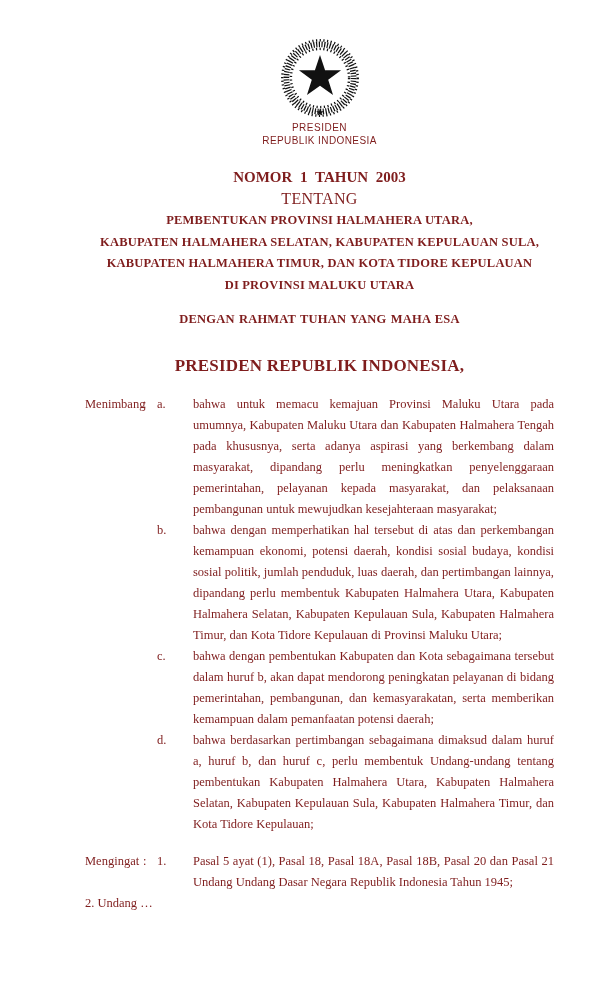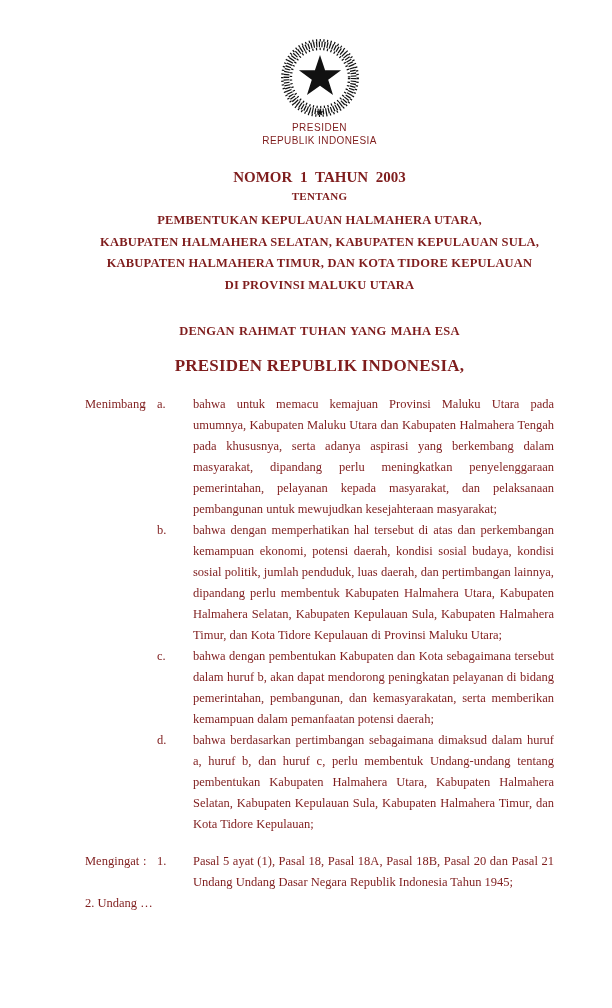--- a/index.html
+++ b/index.html
@@ -44,38 +44,37 @@
     letter-spacing: 0.4px;
   }
   .h-number {
     top: 169px;
     font-weight: bold;
     font-size: 15px;
     word-spacing: 4px;
   }
   .h-about {
     top: 190px;
-    font-weight: bold;
-    font-size: 11px;
+    font-weight: normal;
+    font-size: 16px;
     letter-spacing: 0.3px;
   }
   .h-subject {
     top: 210px;
     font-weight: bold;
     font-size: 12.5px;
     line-height: 21.5px;
     letter-spacing: 0.2px;
   }
   .h-invocation {
     top: 312px;
     font-weight: bold;
     font-size: 12.5px;
     word-spacing: 1px;
     letter-spacing: 0.2px;
-    margin-top: 12px;
   }
   .h-issuer {
     top: 356px;
     font-weight: bold;
     font-size: 17px;
     letter-spacing: 0.2px;
   }
   .clause-block {
     position: absolute;
     left: 85px;
@@ -121,21 +120,21 @@
     </svg>
   </div>
 
   <div class="centerband letterhead-1">PRESIDEN</div>
   <div class="centerband letterhead-2">REPUBLIK INDONESIA</div>
 
   <div class="centerband h-number">NOMOR 1 TAHUN 2003</div>
   <div class="centerband h-about">TENTANG</div>
 
   <div class="centerband h-subject">
-    <div>PEMBENTUKAN KEPULAUAN HALMAHERA UTARA,</div>
+    <div>PEMBENTUKAN PROVINSI HALMAHERA UTARA,</div>
     <div>KABUPATEN HALMAHERA SELATAN, KABUPATEN KEPULAUAN SULA,</div>
     <div>KABUPATEN HALMAHERA TIMUR, DAN KOTA TIDORE KEPULAUAN</div>
     <div>DI PROVINSI MALUKU UTARA</div>
   </div>
 
   <div class="centerband h-invocation">DENGAN RAHMAT TUHAN YANG MAHA ESA</div>
   <div class="centerband h-issuer">PRESIDEN REPUBLIK INDONESIA,</div>
 
   <div class="clause-block considering-block">
     <div class="clause-grid">

